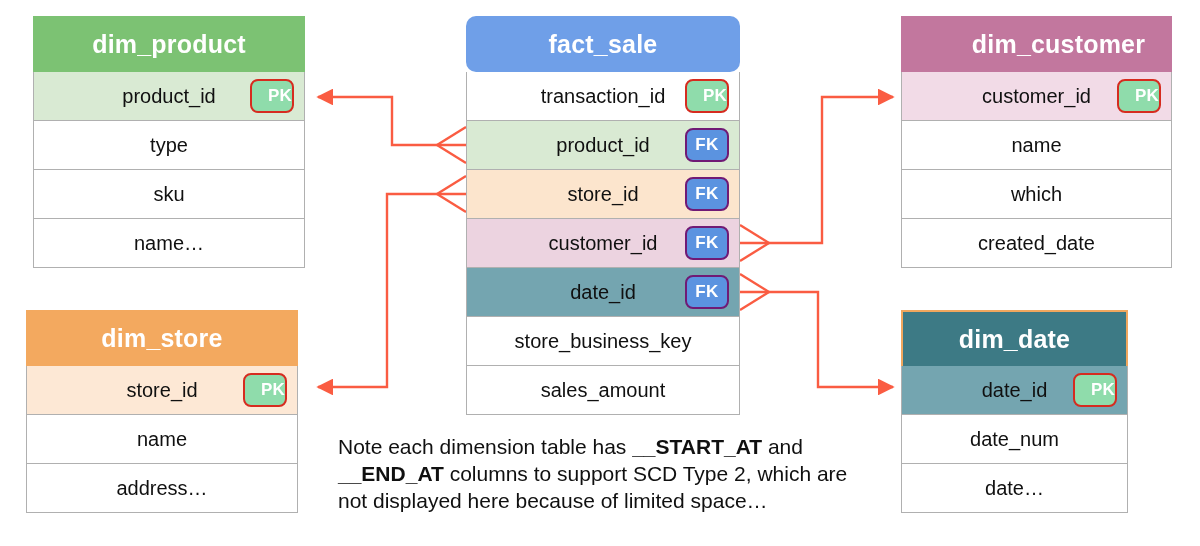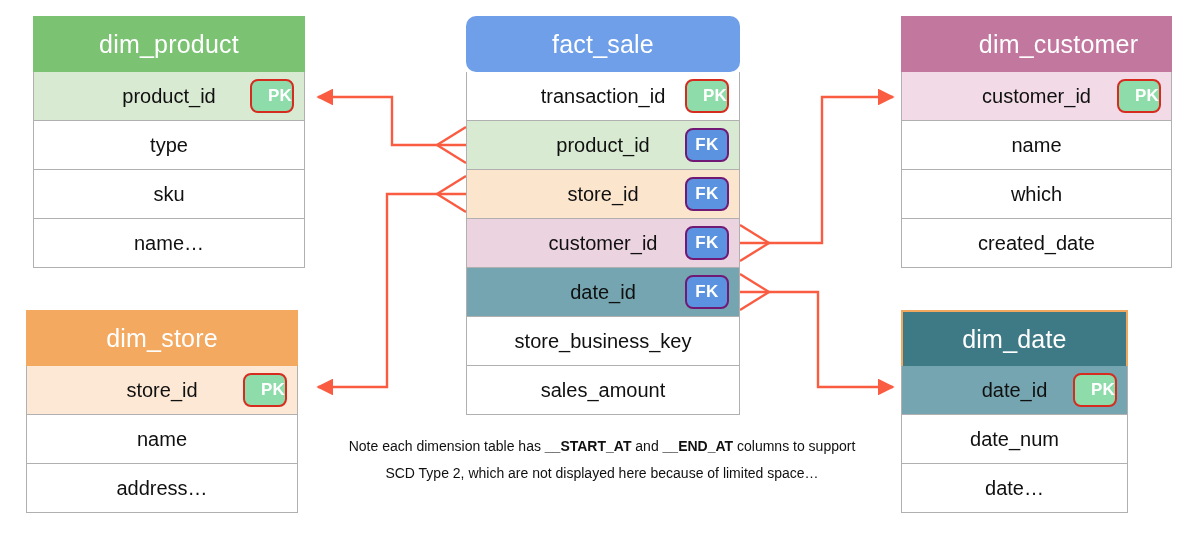--- a/index.html
+++ b/index.html
@@ -36,21 +36,21 @@
     background: #ffffff;
   }
   .thead {
     box-sizing: border-box;
     height: 56px;
     display: flex;
     align-items: center;
     justify-content: center;
     color: #ffffff;
     font-size: 25px;
-    font-weight: normal;
+    font-weight: bold;
     letter-spacing: .2px;
   }
   .trow {
     box-sizing: border-box;
     height: 49px;
     border: 1px solid #b0b0b0;
     border-top: none;
     display: flex;
     align-items: center;
     justify-content: center;
@@ -106,24 +106,24 @@
     border: 2px solid #f0a75e;
     border-bottom: none;
   }
 
   
   #note {
     position: absolute;
     left: 338px;
     top: 433px;
     width: 528px;
-    font-size: 14px;
+    font-size: 21px;
     line-height: 27px;
     color: #101010;
-    text-align: center;
+    text-align: left;
   }
   #note b { font-weight: bold; }
 </style>
 </head>
 <body>
 
 <div id="canvas">
 
   <svg id="wires" viewBox="0 0 1200 546" width="1200" height="546">
     <defs>

